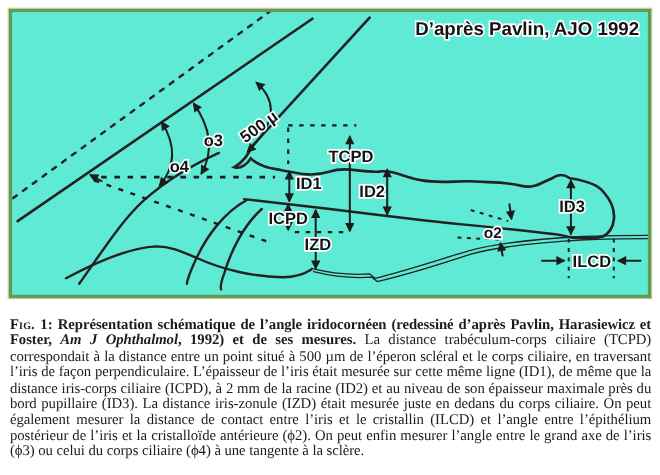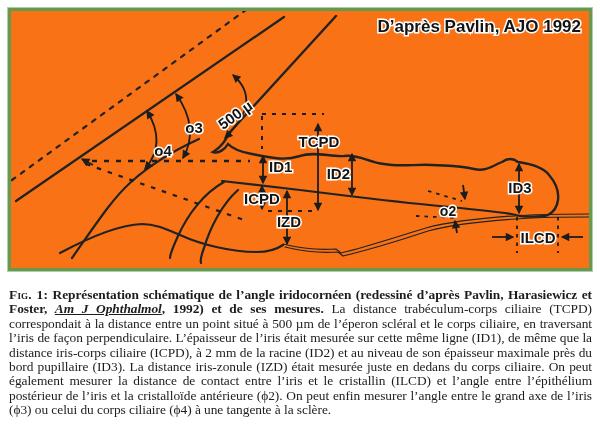--- a/index.html
+++ b/index.html
@@ -1,32 +1,32 @@
 <!DOCTYPE html>
 <html><head>
 <meta charset="utf-8">
 <style>
   html,body{margin:0;padding:0;background:#ffffff;}
   body{width:600px;height:432px;position:relative;overflow:hidden;
        font-family:"Liberation Serif",serif;color:#1c1c1c;}
   .figure-box{
     position:absolute;left:8px;top:8px;width:578px;height:257px;
-    border:3px solid #67984f;outline:1px solid #b2cda3;background:#f97316;
+    border:3px solid #67984f;outline:1px solid #b2cda3;background:#5eead4;
   }
   .figure-box svg{display:block;}
   svg text{font-family:"Liberation Sans",sans-serif;font-weight:bold;fill:#141414;
            paint-order:stroke;stroke:#ffffff;stroke-width:3px;}
   .caption{
     position:absolute;left:9px;top:288px;width:583px;
     font-size:13.4px;line-height:1.075;text-align:justify;color:#1c1c1c;
     letter-spacing:-0.05px;
   }
   .caption .figlabel{font-weight:bold;font-variant:small-caps;letter-spacing:0.2px;margin-top:24px;}
   .caption b{font-weight:bold;}
-  .caption i{font-style:italic;font-weight:bold;text-decoration:underline;}
+  .caption i{font-style:italic;font-weight:bold;}
 </style>
 </head>
 <body>
 
 <div class="figure-box">
   <svg width="578" height="257" viewBox="11 11 578 257">
     <defs>
       <marker id="ah" viewBox="0 0 10 10" refX="8.5" refY="5" markerUnits="userSpaceOnUse" markerWidth="9.5" markerHeight="8.5" orient="auto-start-reverse">
         <path d="M0,0 L10,5 L0,10 z" fill="#1c1c1c"></path>
       </marker>

